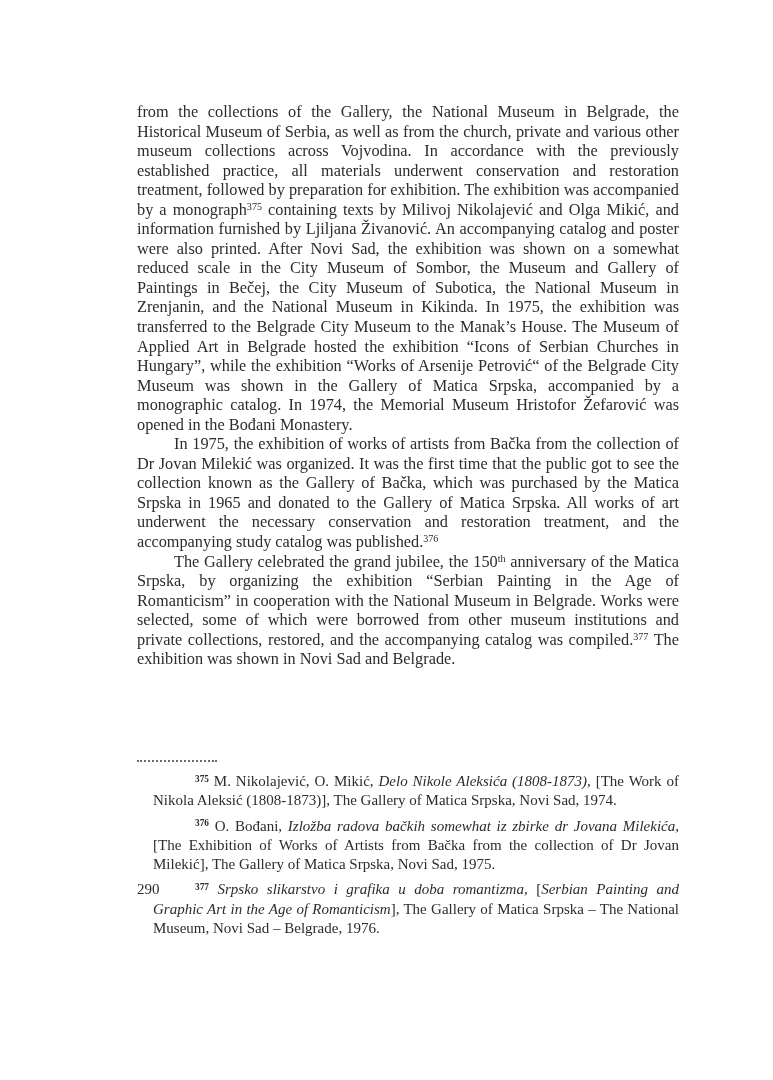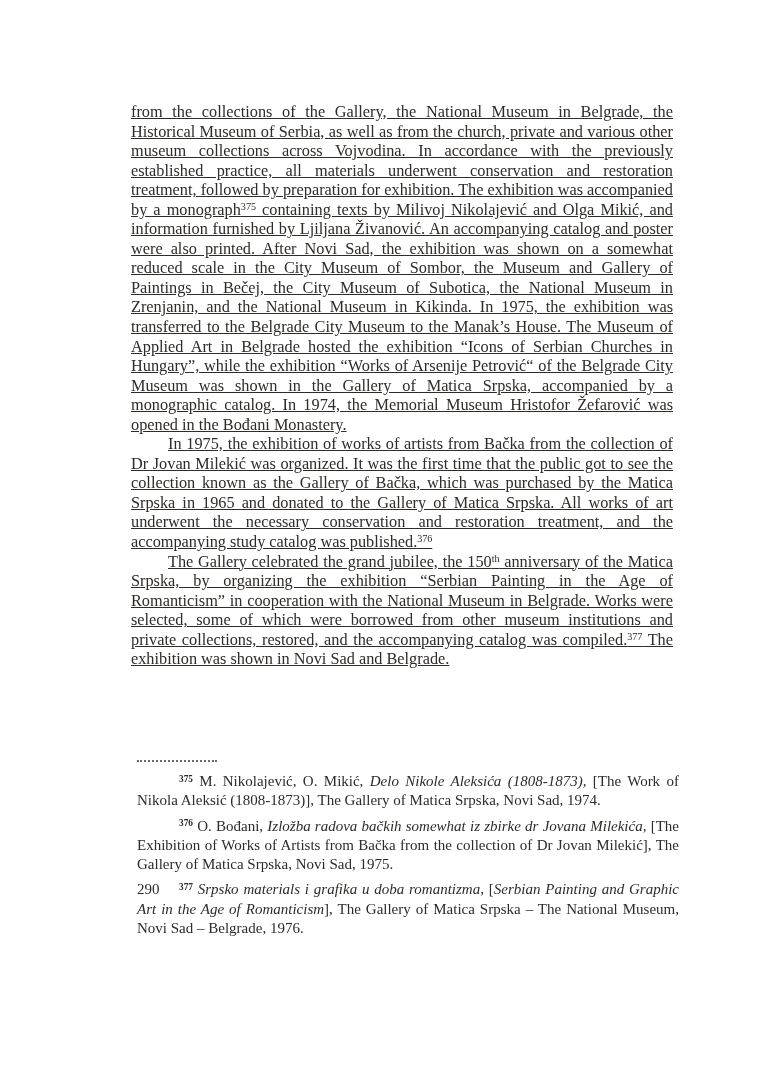--- a/index.html
+++ b/index.html
@@ -11,24 +11,23 @@
     position: relative;
     width: 773px;
     height: 1080px;
     background: #ffffff;
     font-family: "Liberation Serif", "DejaVu Serif", serif;
     color: #2e2b28;
     overflow: hidden;
   }
   .body-text {
     position: absolute;
-    left: 131px;
+    left: 137px;
     top: 102px;
     width: 542px;
-    text-decoration: underline;
   }
   .para {
     margin: 0;
     font-size: 16.3px;
     line-height: 19.55px;
     text-align: justify;
   }
   .para.indent { text-indent: 37px; }
   .para.justify-last { text-align-last: justify; }
   .sup {
@@ -43,21 +42,21 @@
     top: 760px;
     width: 542px;
   }
   .fn-sep {
     width: 80px;
     height: 0;
     border-top: 2px dotted #6e6a66;
     margin: 0 0 10px 0;
   }
   .footnote {
-    margin: 0 0 6px 0;
+    margin: 0 0 6px 16px;
     font-size: 15px;
     line-height: 19.3px;
     text-align: justify;
     text-indent: 42px;
   }
   .footnote .sup { font-weight: bold; }
   .page-number {
     position: absolute;
     left: 137px;
     top: 879px;
@@ -74,19 +73,19 @@
       <p class="para"><span>from the collections of the Gallery, the National Museum in Belgrade, the Historical Museum of Serbia, as well as from the church, private and various other museum collections across Vojvodina. In accordance with the previously established practice, all materials underwent conservation and restoration treatment, followed by preparation for exhibition. The exhibition was accompanied by a monograph</span><span class="sup">375</span><span> containing texts by Milivoj Nikolajević and Olga Mikić, and information furnished by Ljiljana Živanović. An accompanying catalog and poster were also printed. After Novi Sad, the exhibition was shown on a somewhat reduced scale in the City Museum of Sombor, the Museum and Gallery of Paintings in Bečej, the City Museum of Subotica, the National Museum in Zrenjanin, and the National Museum in Kikinda. In 1975, the exhibition was transferred to the Belgrade City Museum to the Manak’s House. The Museum of Applied Art in Belgrade hosted the exhibition “Icons of Serbian Churches in Hungary”, while the exhibition “Works of Arsenije Petrović“ of the Belgrade City Museum was shown in the Gallery of Matica Srpska, accompanied by a monographic catalog. In 1974, the Memorial Museum Hristofor Žefarović was opened in the Bođani Monastery.</span></p>
       <p class="para indent"><span>In 1975, the exhibition of works of artists from Bačka from the collection of Dr Jovan Milekić was organized. It was the first time that the public got to see the collection known as the Gallery of Bačka, which was purchased by the Matica Srpska in 1965 and donated to the Gallery of Matica Srpska. All works of art underwent the necessary conservation and restoration treatment, and the accompanying study catalog was published.</span><span class="sup">376</span></p>
       <p class="para indent"><span>The Gallery celebrated the grand jubilee, the 150</span><span class="sup">th</span><span> anniversary of the Matica Srpska, by organizing the exhibition “Serbian Painting in the Age of Romanticism” in cooperation with the National Museum in Belgrade. Works were selected, some of which were borrowed from other museum institutions and private collections, restored, and the accompanying catalog was compiled.</span><span class="sup">377</span><span> The exhibition was shown in Novi Sad and Belgrade.</span></p>
     </section>
 
   <div class="footnote-area">
     <div class="fn-sep"></div>
     <section>
         <p class="footnote"><span class="sup">375</span><span> M. Nikolajević, O. Mikić, </span><i>Delo Nikole Aleksića (1808-1873),</i><span> [The Work of Nikola Aleksić (1808-1873)], The Gallery of Matica Srpska, Novi Sad, 1974.</span></p>
         <p class="footnote"><span class="sup">376</span><span> O. Bođani, </span><i>Izložba radova bačkih somewhat iz zbirke dr Jovana Milekića,</i><span> [The Exhibition of Works of Artists from Bačka from the collection of Dr Jovan Milekić], The Gallery of Matica Srpska, Novi Sad, 1975.</span></p>
-        <p class="footnote"><span class="sup">377</span><span> </span><i>Srpsko materials i grafika u doba romantizma,</i><span> [</span><i>Serbian Painting and Graphic Art in the Age of Romanticism</i><span>], The Gallery of Matica Srpska – The National Museum, Novi Sad – Belgrade, 1976.</span></p>
+        <p class="footnote"><span class="sup">377</span><span> </span><i>Srpsko slikarstvo i grafika u doba romantizma,</i><span> [</span><i>Serbian Painting and Graphic Art in the Age of Romanticism</i><span>], The Gallery of Matica Srpska – The National Museum, Novi Sad – Belgrade, 1976.</span></p>
       </section>
   </div>
 
   <div class="page-number">290</div>
 
 </div>
 
 </body></html>

